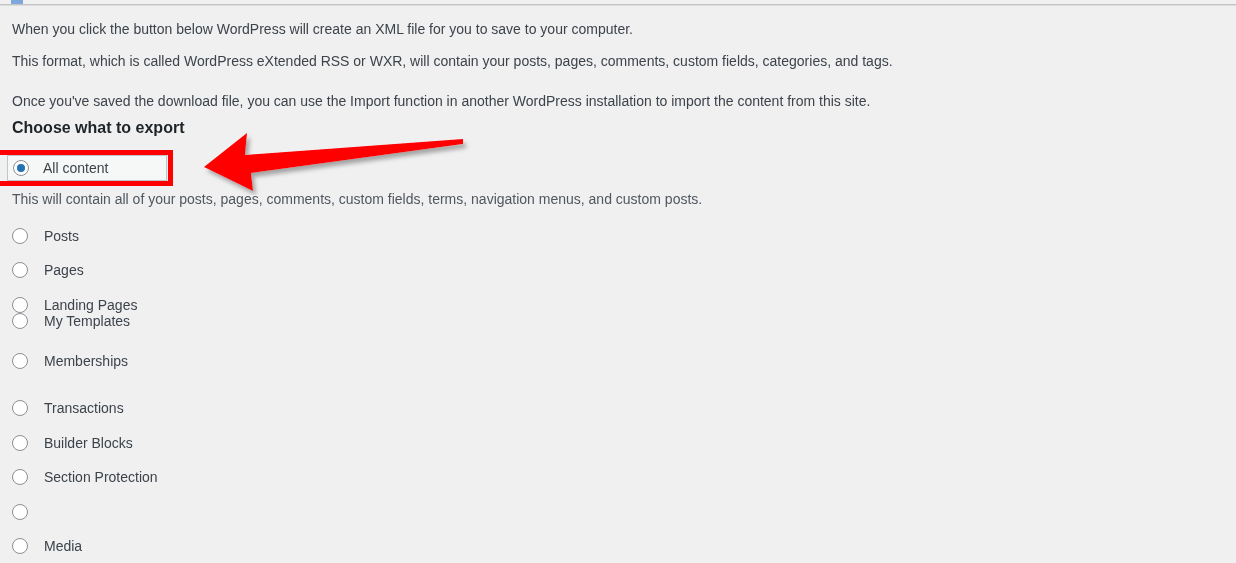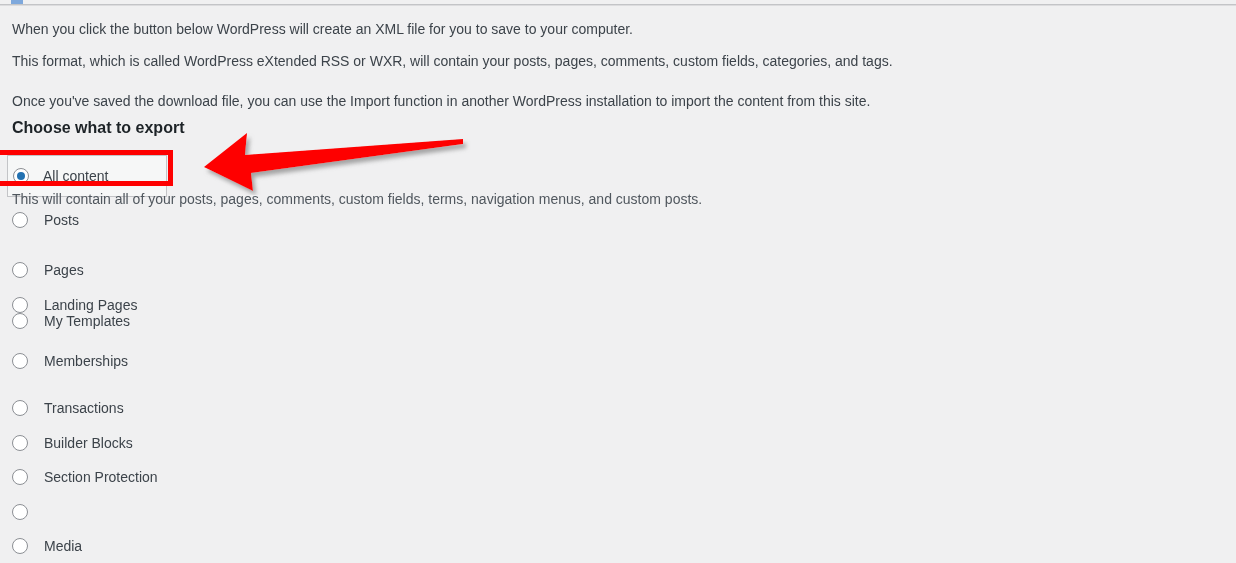--- a/index.html
+++ b/index.html
@@ -107,21 +107,21 @@
     color: #3c434a;
     white-space: nowrap;
     line-height: 20px;
   }
 
   .all-content-row {
     position: absolute;
     left: 7px;
     top: 155px;
     width: 160px;
-    height: 42px;
+    height: 26px;
     background: #f6f7f7;
     border: 1px solid #c3c4c7;
     box-sizing: border-box;
     display: flex;
     align-items: center;
     padding-left: 5px;
   }
   .all-content-row .option-label { margin-left: 14px; font-size: 14px; }
 
   .highlight-box {
@@ -182,21 +182,21 @@
         <filter id="arrowshadow" x="-20%" y="-20%" width="150%" height="160%">
           <feDropShadow dx="3" dy="4" stdDeviation="2.2" flood-color="#7a7a7a" flood-opacity="0.65"></feDropShadow>
         </filter>
       </defs>
       <polygon points="9,42 52,8 50,30 268,14 268,19 56,48 58,66" fill="#fe0000" filter="url(#arrowshadow)"></polygon>
     </svg>
   </div>
 
   <p class="desc-text">This will contain all of your posts, pages, comments, custom fields, terms, navigation menus, and custom posts.</p>
 
-  <div class="option-row" style="top:210px">
+  <div class="option-row" style="top:226px">
     <span class="radio"></span>
     <span class="option-label">Posts</span>
   </div>
   <div class="option-row" style="top:260px">
     <span class="radio"></span>
     <span class="option-label">Pages</span>
   </div>
   <div class="option-row" style="top:295px">
     <span class="radio"></span>
     <span class="option-label">Landing Pages</span>

